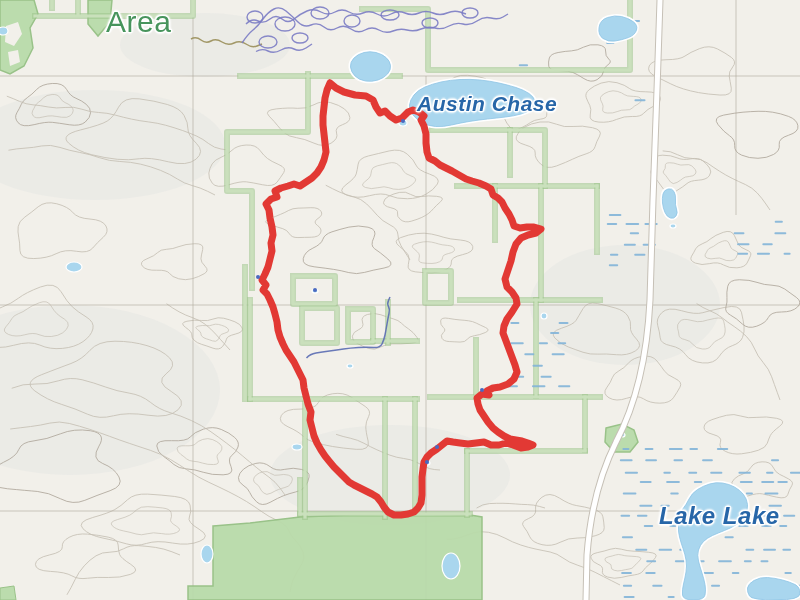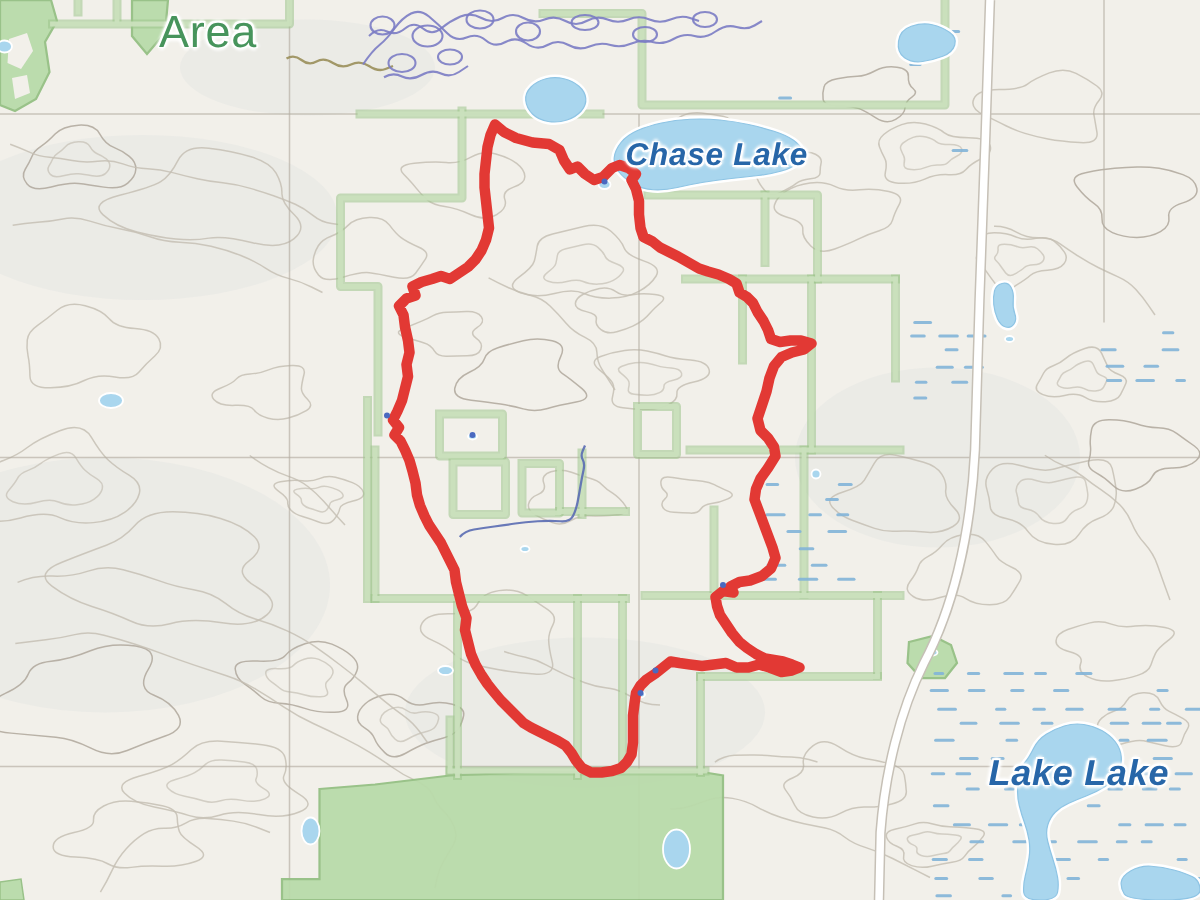--- a/index.html
+++ b/index.html
@@ -326,15 +326,15 @@
       <path d="M660,0 L657,90 L653,200 L650,300 C647,360 634,408 616,442 C600,474 590,515 587,555 L586,600" fill="none" stroke="#ffffff" stroke-width="5"></path>
       <path d="M330,83 L336,88 L344,92 L355,95 L366,96 L373,100 L376,107 L380,113 L385,111 L390,116 L396,120 L402,118 L408,112 L413,110 L419,112 L424,116 L421,120 L424,126 L426,134 L426,143 L427,152 L429,158 L435,161 L440,165 L446,168 L452,171 L459,175 L466,179 L472,181 L479,183 L486,186 L491,189 L493,195 L498,198 L502,202 L505,208 L509,214 L512,220 L514,226 L520,228 L527,227 L534,227 L541,229 L536,233 L528,235 L521,238 L516,244 L513,252 L511,261 L508,270 L505,279 L507,287 L512,292 L516,298 L517,304 L512,312 L507,319 L504,326 L503,333 L506,341 L509,349 L512,357 L515,365 L517,372 L514,379 L508,384 L500,387 L493,388 L487,391 L489,395 L482,394 L477,398 L478,404 L480,410 L484,416 L488,422 L493,428 L498,432 L504,436 L510,439 L516,440 L522,441 L528,443 L533,445 L528,447 L521,448 L513,445 L506,443 L499,445 L491,445 L484,442 L476,443 L468,444 L460,443 L453,442 L447,441 L442,445 L437,449 L431,453 L427,457 L424,462 L423,469 L422,477 L422,486 L422,495 L421,503 L418,508 L414,512 L408,514 L401,515 L394,515 L388,512 L384,507 L381,502 L377,497 L372,494 L366,491 L360,488 L354,485 L349,482 L344,477 L339,472 L334,467 L329,461 L325,456 L321,450 L317,443 L314,436 L312,428 L310,420 L311,412 L308,404 L306,396 L304,388 L303,380 L300,374 L297,368 L294,362 L290,356 L286,350 L283,344 L280,337 L278,330 L277,322 L275,314 L273,307 L270,300 L267,294 L263,290 L266,285 L262,280 L265,274 L268,267 L270,259 L272,251 L271,243 L273,235 L272,227 L270,218 L269,210 L266,204 L271,199 L277,197 L275,191 L281,188 L288,186 L294,184 L300,186 L306,182 L312,178 L317,173 L321,167 L324,160 L326,152 L325,143 L324,134 L323,125 L323,116 L324,107 L325,98 L327,90 L330,83" fill="none" stroke="#e23934" stroke-width="7" stroke-linejoin="round" stroke-linecap="round"></path>
       <circle cx="403" cy="121" r="2" fill="#4a69c0"></circle>
       <circle cx="427" cy="462" r="2" fill="#4a69c0"></circle>
       <circle cx="437" cy="447" r="2" fill="#4a69c0"></circle>
       <circle cx="258" cy="277" r="2" fill="#4a69c0"></circle>
       <circle cx="482" cy="390" r="2" fill="#4a69c0"></circle>
       <circle cx="315" cy="290" r="2" fill="#4a69c0"></circle>
     </svg>
   <div class="map-label area-label" id="lbl-area" style="left: 106px; top: 5px; font-size: 30px; color: rgb(71, 148, 92);">Area</div>
-  <div class="map-label lake-label" id="lbl-austin" style="left: 417px; top: 92px; font-size: 21px; color: rgb(39, 102, 168);">Chase Lake</div>
+  <div class="map-label lake-label" id="lbl-austin" style="left: 417px; top: 92px; font-size: 21px; color: rgb(39, 102, 168);">Austin Chase</div>
   <div class="map-label lake-label" id="lbl-chase" style="left: 659px; top: 502px; font-size: 24px; color: rgb(39, 102, 168);">Lake Lake</div>
 </div>
 
 </body></html>

